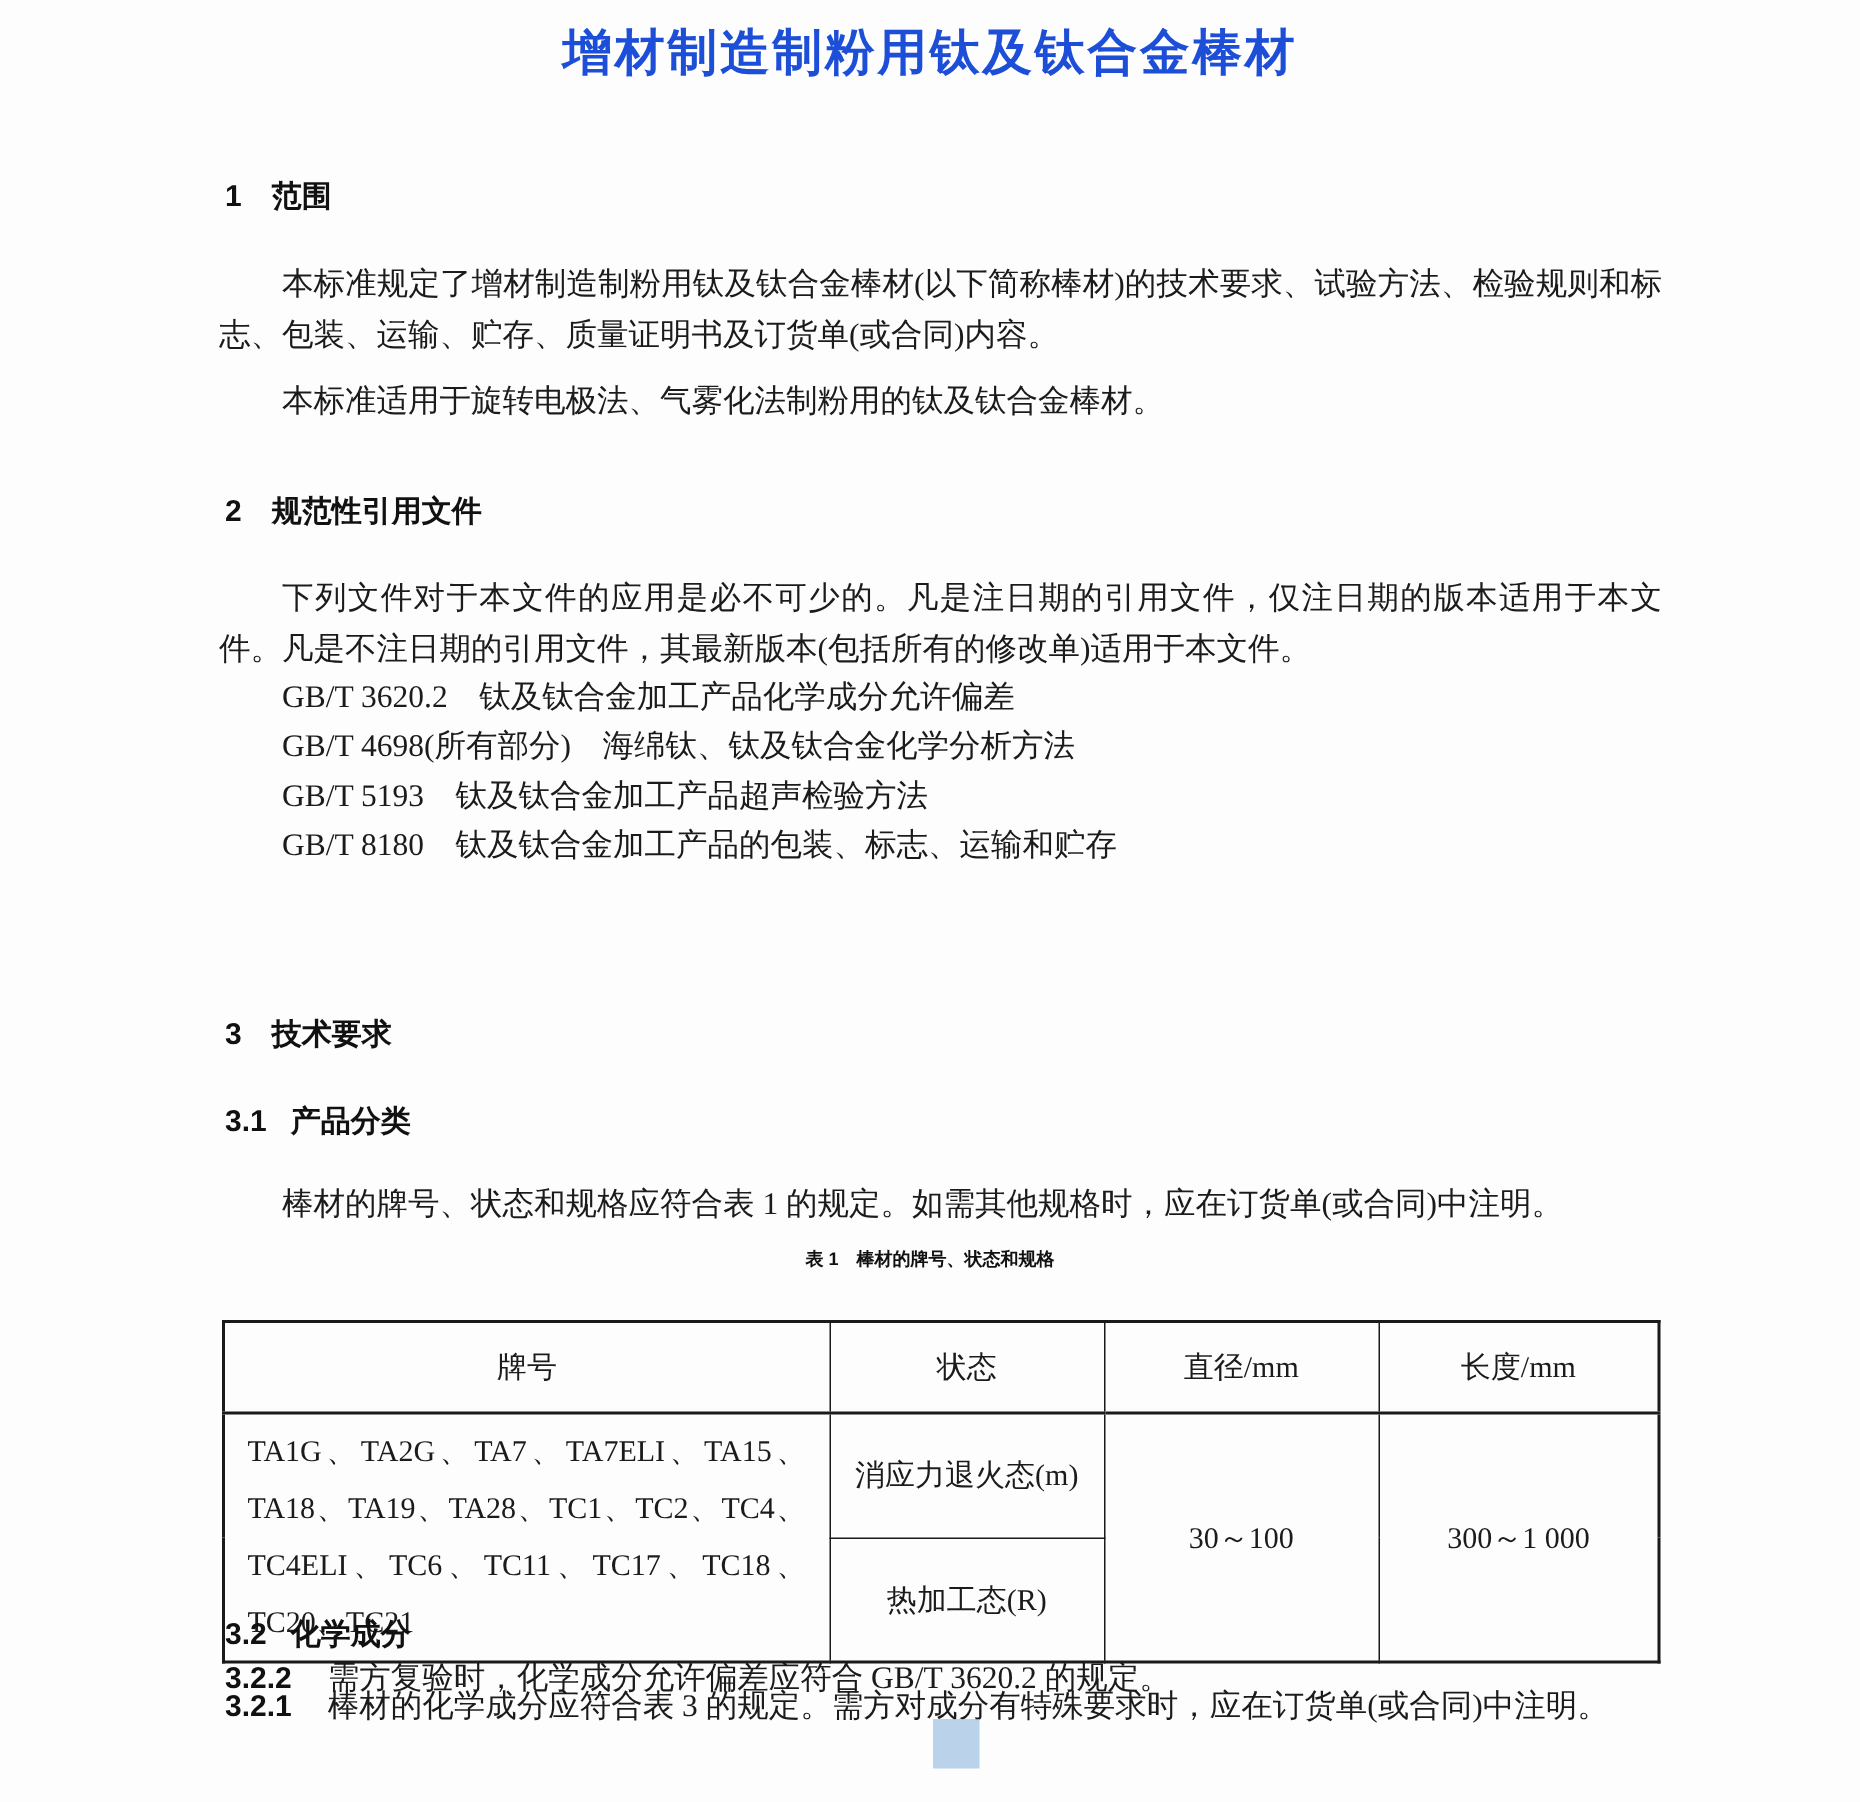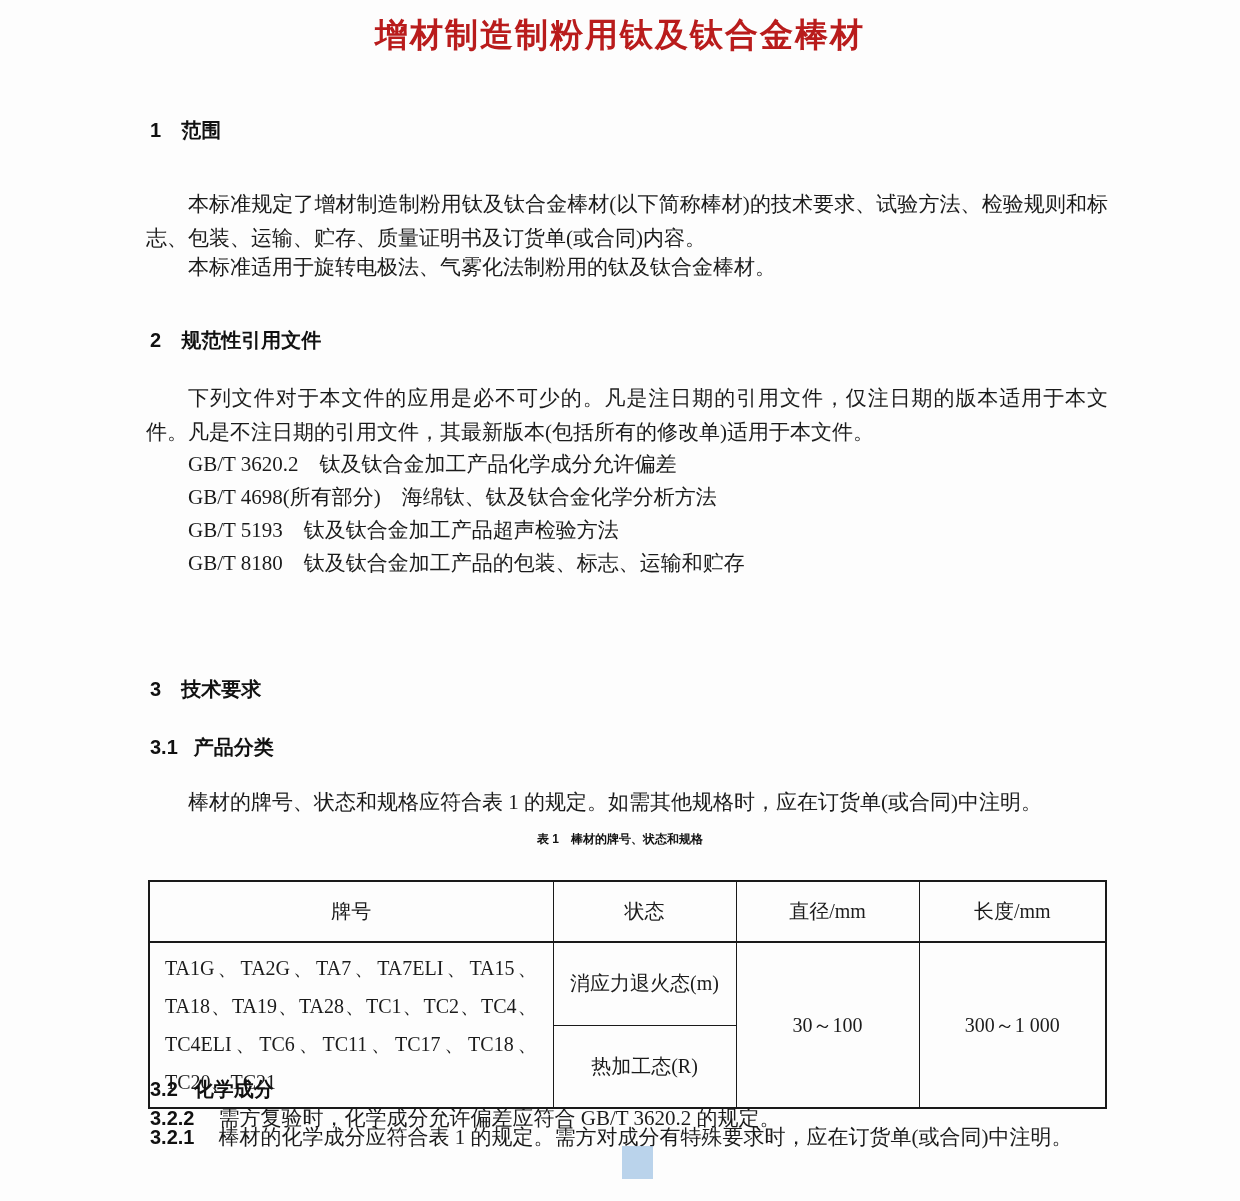--- a/index.html
+++ b/index.html
@@ -15,21 +15,21 @@
   }
   .doc-title {
     position: absolute;
     top: 13px; left: 0;
     width: 100%;
     text-align: center;
     font-family: Liberation Serif, serif;
     font-weight: bold;
     font-size: 33px;
     letter-spacing: 2px;
-    color: #b91c1c;
+    color: #1d4ed8;
   }
   .heading {
     position: absolute;
     left: 150px;
     font-family: "Liberation Sans", "DejaVu Sans", sans-serif;
     font-weight: bold;
     font-size: 20px;
     color: #111;
     white-space: nowrap;
   }
@@ -121,21 +121,21 @@
 <div class="page">
 
   <div class="content-layer">
 
     <div class="doc-title">增材制造制粉用钛及钛合金棒材</div>
 
     <div class="heading" style="top:117px;">
       <span class="num">1</span><span>范围</span>
     </div>
 
-    <p class="para indent" style="top:187px; margin:0;">本标准规定了增材制造制粉用钛及钛合金棒材(以下简称棒材)的技术要求、试验方法、检验规则和标志、包装、运输、贮存、质量证明书及订货单(或合同)内容。</p>
+    <p class="para indent" style="top:172px; margin:0;">本标准规定了增材制造制粉用钛及钛合金棒材(以下简称棒材)的技术要求、试验方法、检验规则和标志、包装、运输、贮存、质量证明书及订货单(或合同)内容。</p>
     <p class="para indent" style="top:250px; margin:0;">本标准适用于旋转电极法、气雾化法制粉用的钛及钛合金棒材。</p>
 
     <div class="heading" style="top:299px;margin-top:28px;">
       <span class="num">2</span><span>规范性引用文件</span>
     </div>
 
     <p class="para indent" style="top:381px; margin:0;">下列文件对于本文件的应用是必不可少的。凡是注日期的引用文件，仅注日期的版本适用于本文件。凡是不注日期的引用文件，其最新版本(包括所有的修改单)适用于本文件。</p>
 
     <div class="refs">
       <p>GB/T 3620.2　钛及钛合金加工产品化学成分允许偏差</p>
@@ -176,21 +176,21 @@
           <td>热加工态(R)</td>
         </tr>
       </tbody>
     </table>
 
     <div class="heading" style="top:1076px;">
       <span class="num" style="margin-right:16px;">3.2</span><span>化学成分</span>
     </div>
 
     <p class="clause" style="top:1123px; margin:0;">
-      <span class="cnum">3.2.1</span><span>棒材的化学成分应符合表 1 的规定。需方对成分有特殊要求时，应在订货单(或合同)中注明。</span>
+      <span class="cnum">3.2.1</span><span>棒材的化学成分应符合表 3 的规定。需方对成分有特殊要求时，应在订货单(或合同)中注明。</span>
     </p>
 
     <p class="clause" style="top:1104px; margin:0;">
       <span class="cnum">3.2.2</span><span>需方复验时，化学成分允许偏差应符合 GB/T 3620.2 的规定。</span>
     </p>
 
   </div>
 
   <div class="watermark"></div>
 

